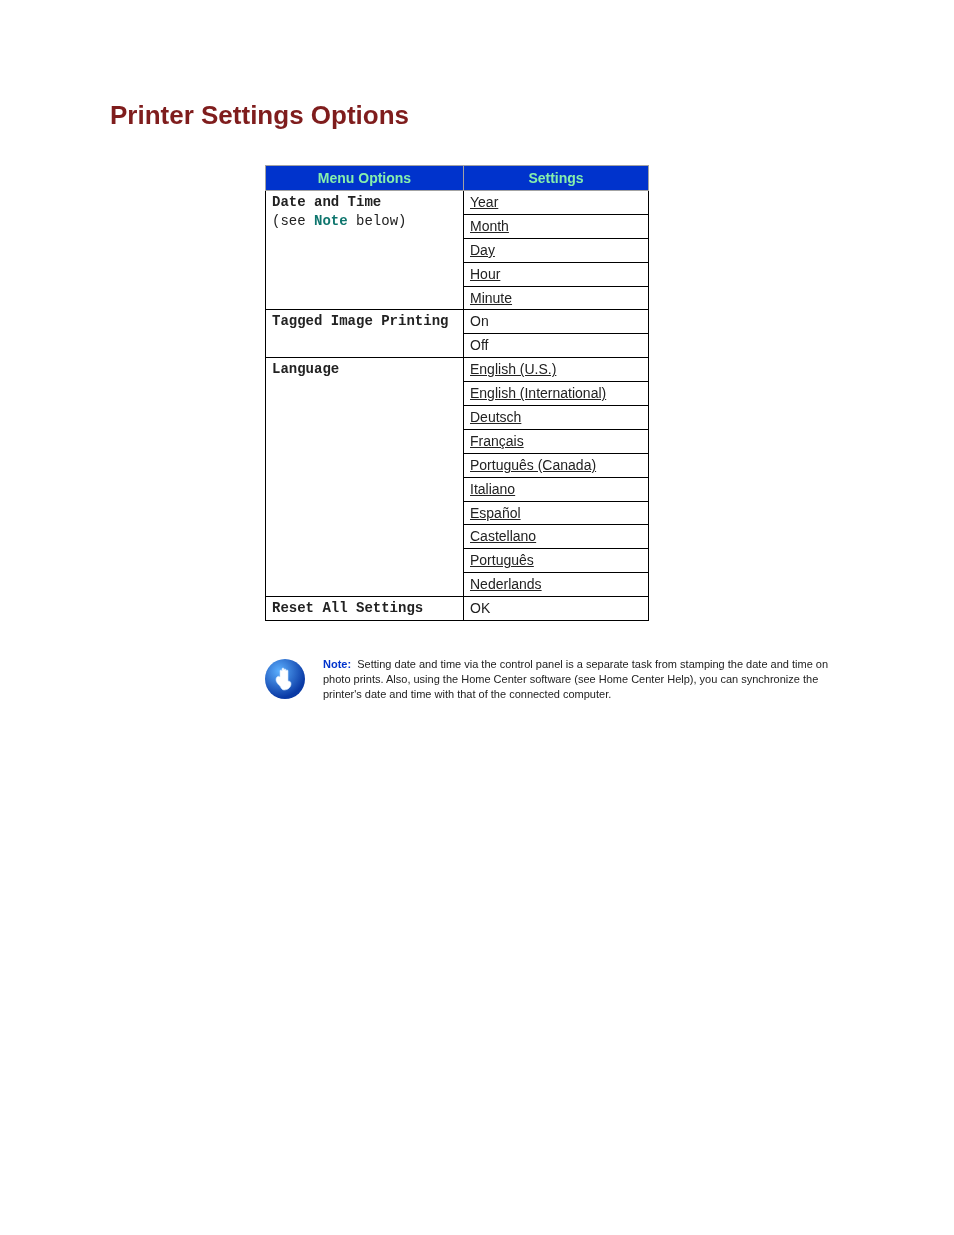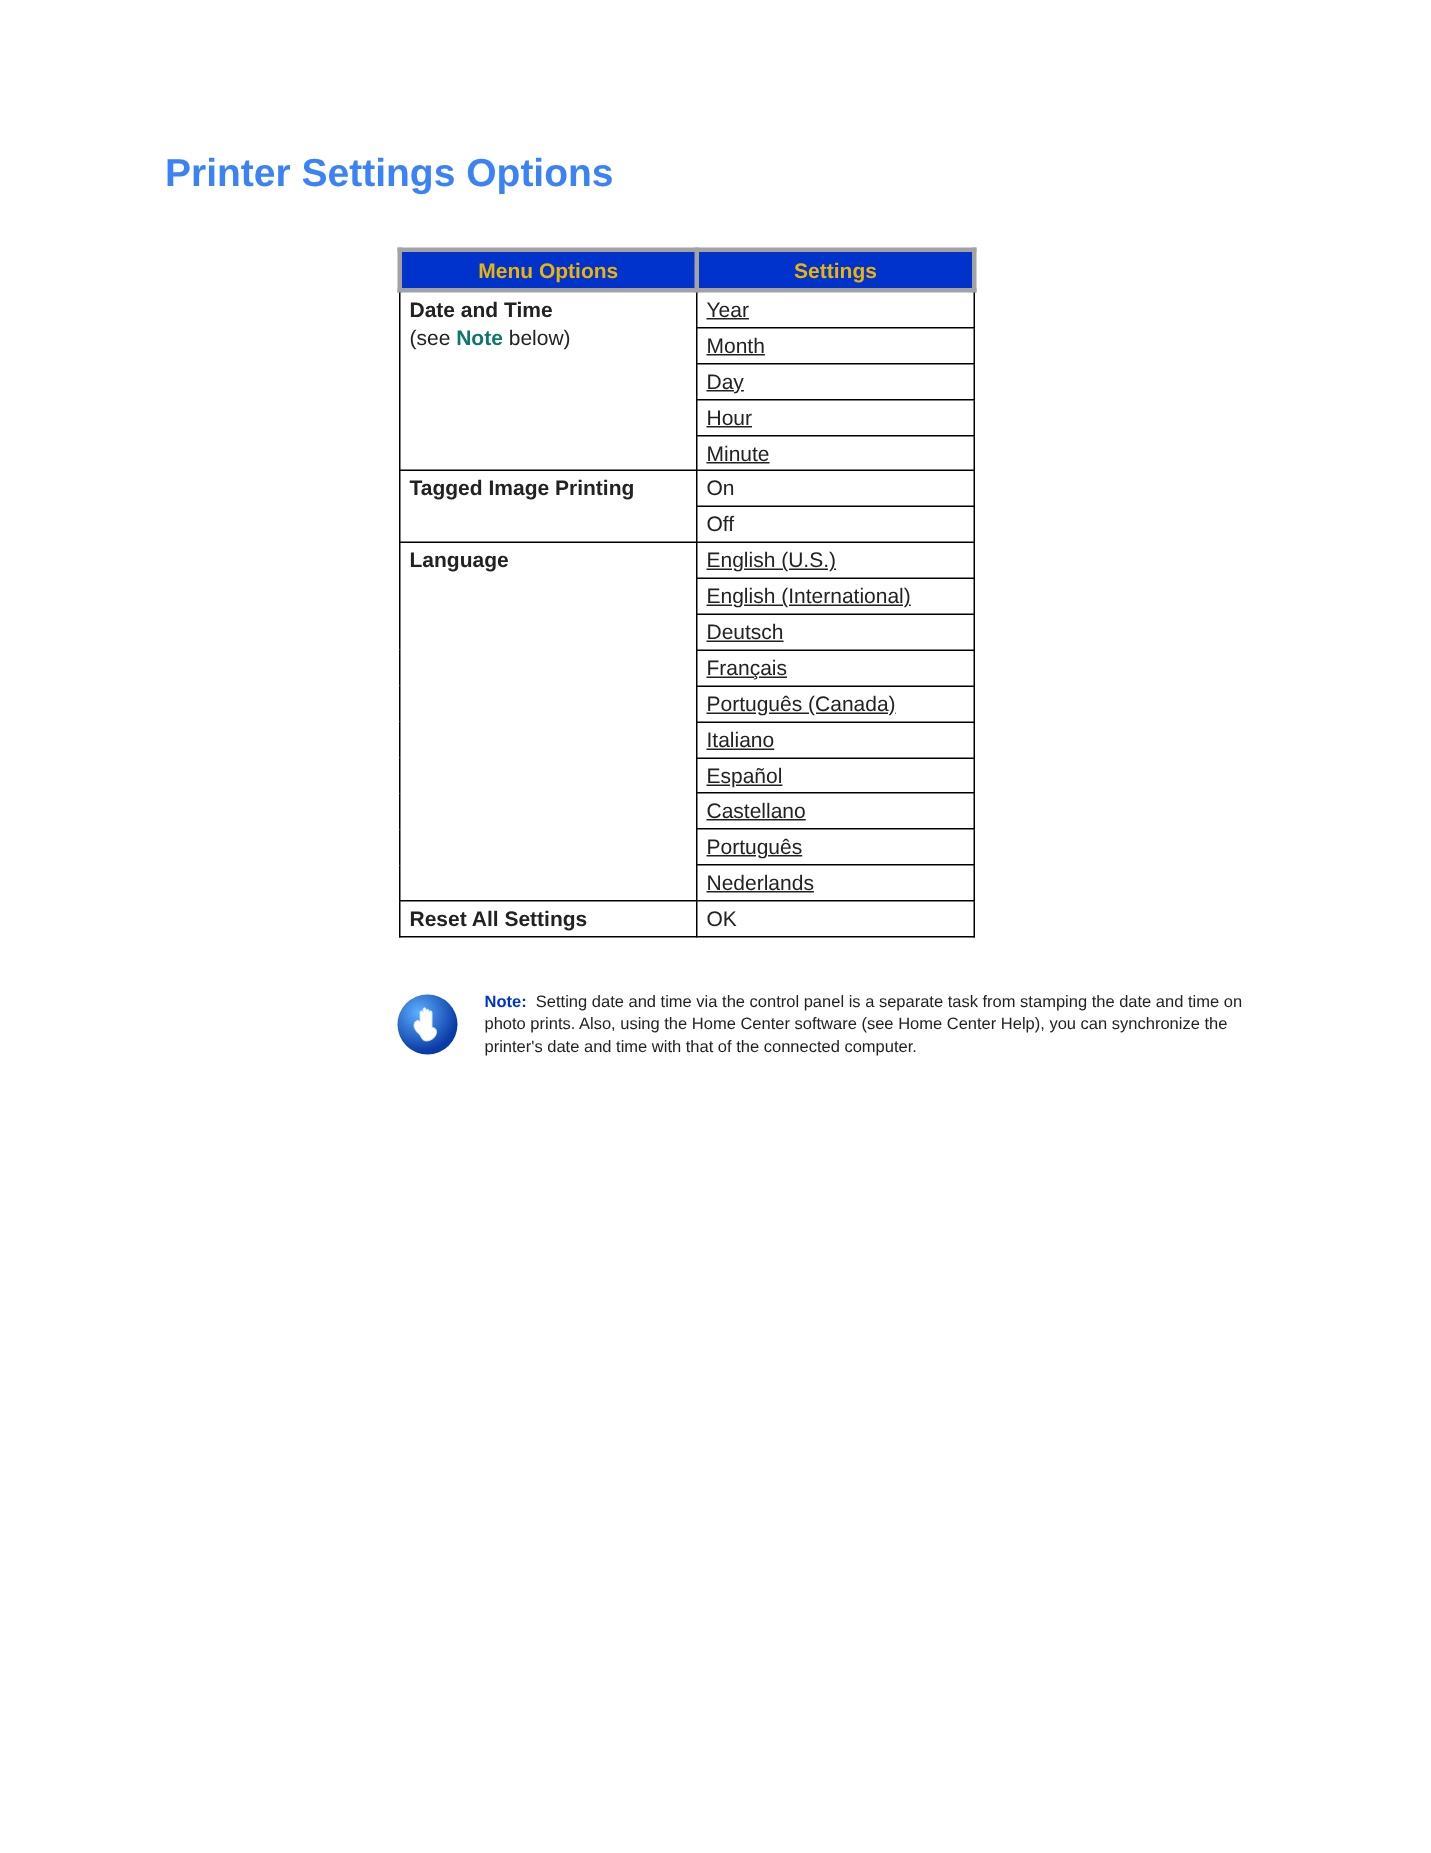--- a/index.html
+++ b/index.html
@@ -17,49 +17,49 @@
   }
   .doc-header a {
     color: #0033cc;
     font-weight: bold;
     font-size: 15px;
     text-decoration: none;
   }
   h1.page-title {
     font-size: 26px;
     font-weight: bold;
-    color: #3b82f6;
+    color: #7f1d1d;
     margin: 42px 0 34px 0;
   }
   .table-wrap {
     margin-left: 155px;
   }
   table.settings {
     border-collapse: collapse;
     font-size: 14px;
   }
   table.settings th {
     background: #0033cc;
-    color: #eab308;
+    color: #86efac;
     font-family: Arial, Helvetica, sans-serif;
     font-weight: bold;
     text-align: center;
     padding: 4px 6px;
-    border: 3px solid #a3a3a3;
+    border: 1px solid #a3a3a3;
   }
   table.settings td {
     border: 1px solid #000;
     padding: 2px 6px 2px 6px;
     vertical-align: top;
     line-height: 1.35;
   }
   table.settings col.c1 { width: 198px; }
   table.settings col.c2 { width: 185px; }
   .menu-col {
-    font-family: Liberation Sans, sans-serif;
+    font-family: Liberation Mono, monospace;
   }
   .menu-col .bold { font-weight: bold; }
   .menu-col .note-link { color: #0f766e; font-weight: bold; }
   .settings-col {
     text-decoration: underline;
     margin-left: 38px;
   }
   .settings-col.nolink {
     text-decoration: none;
   }

